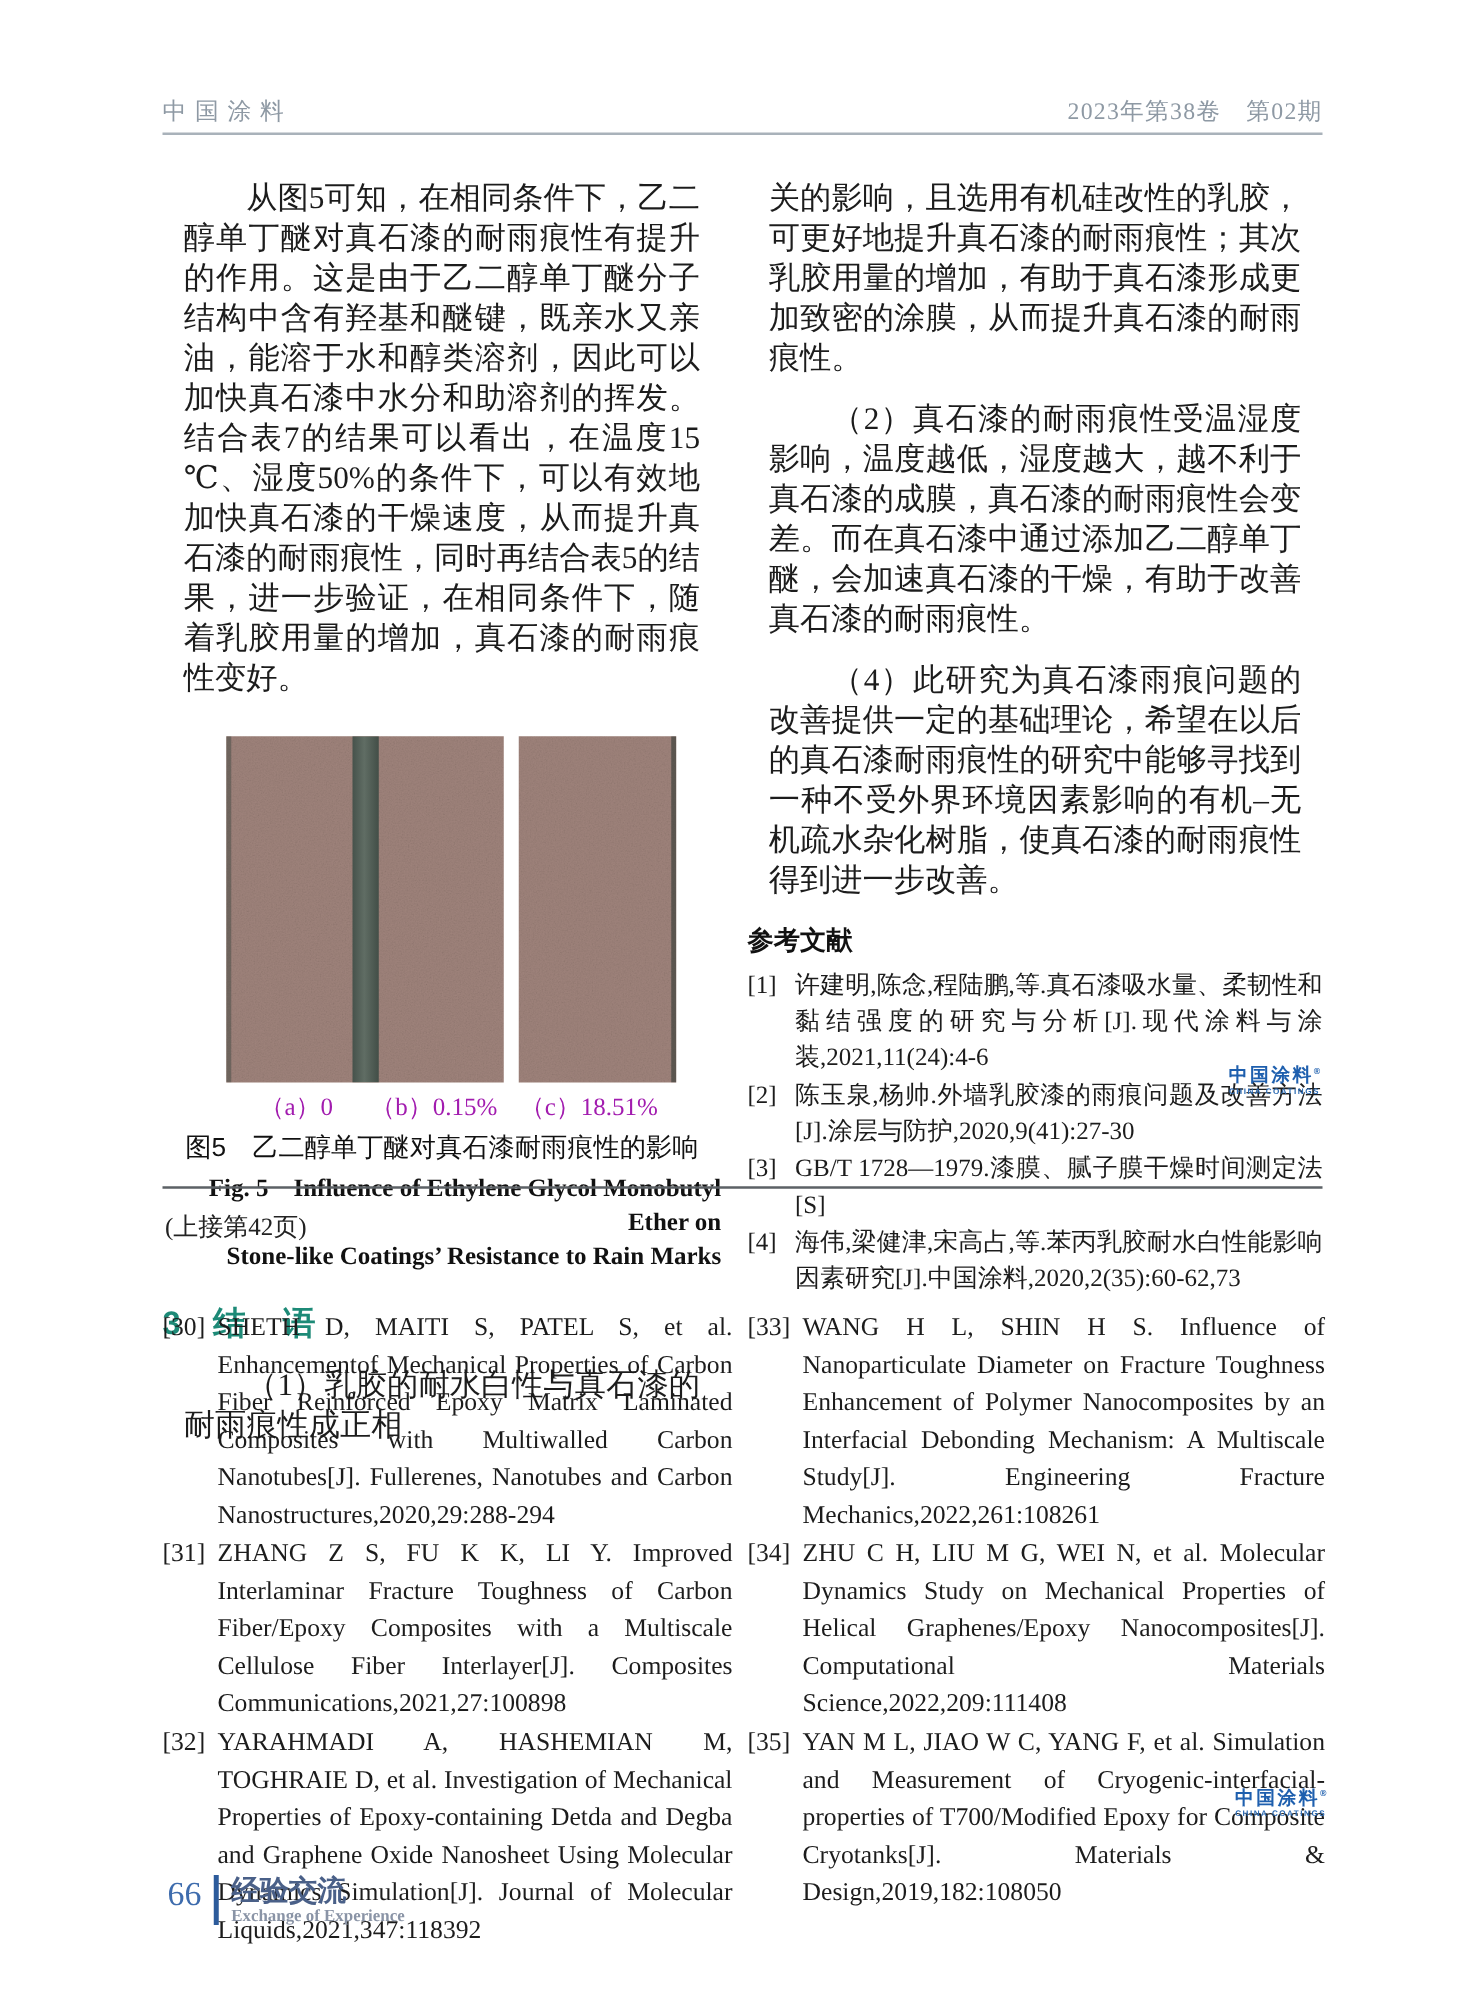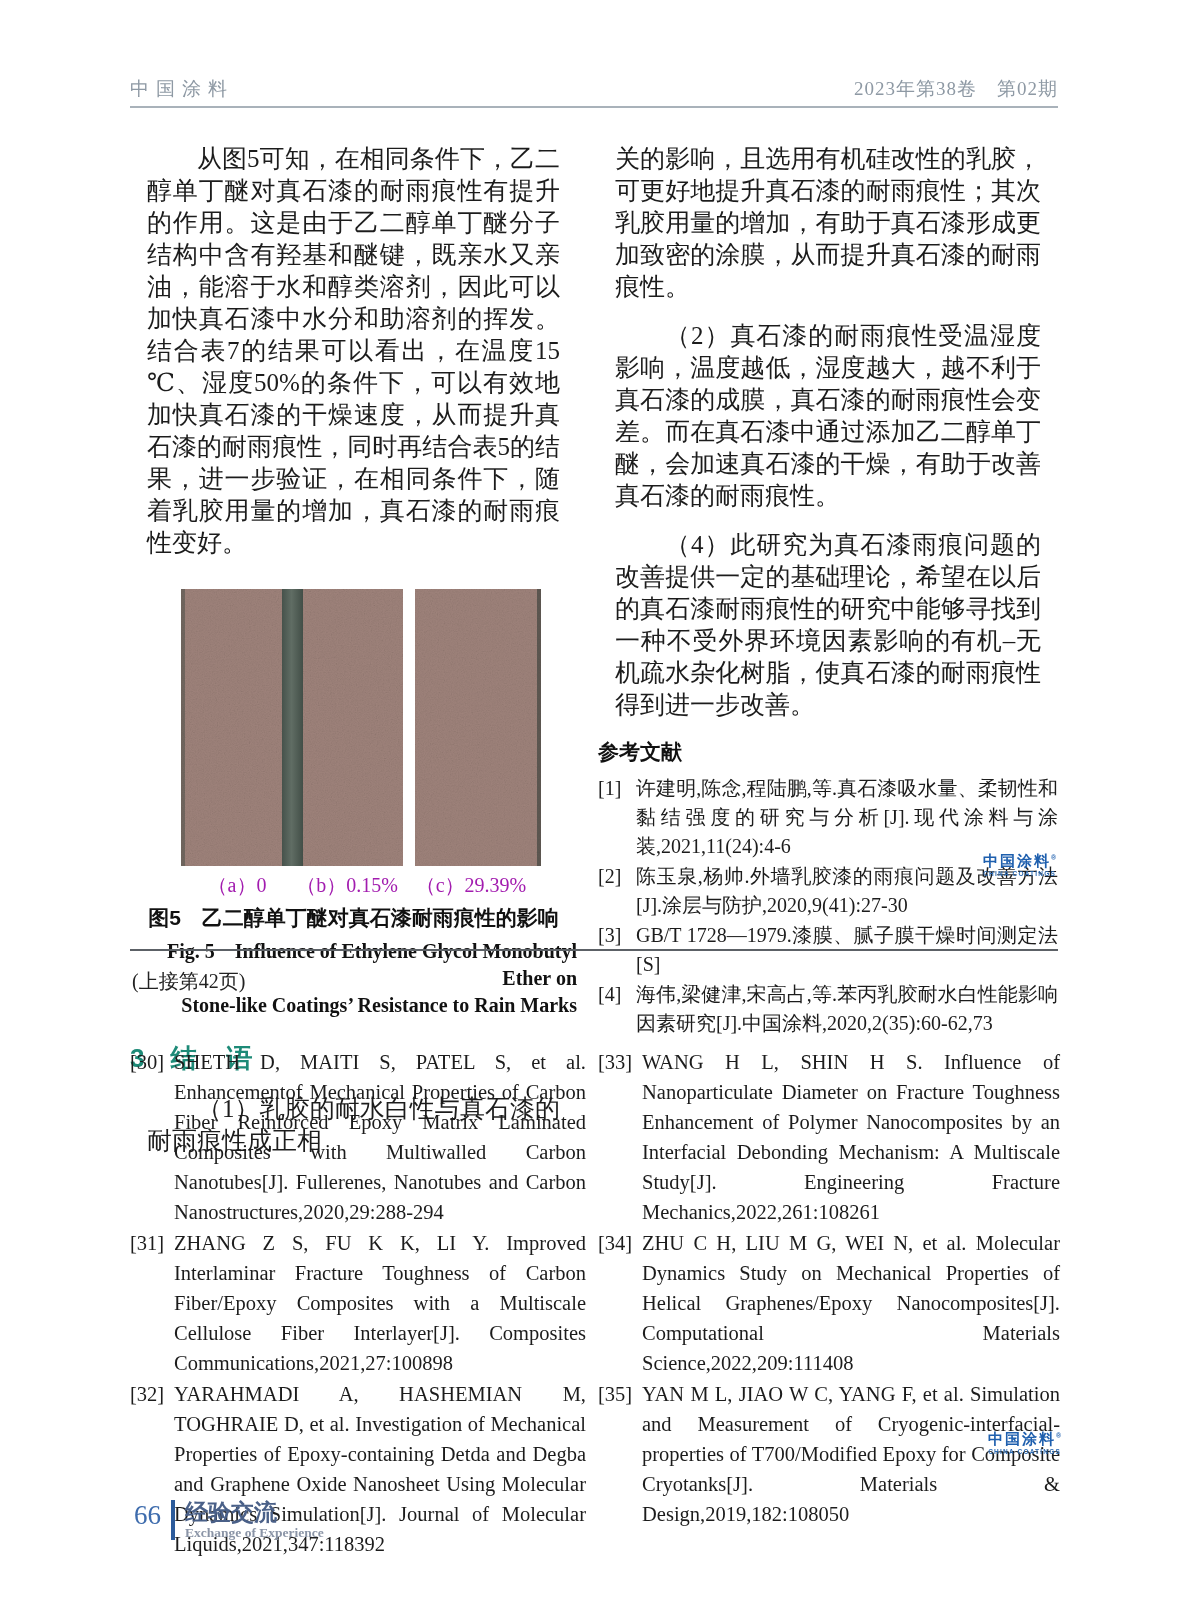--- a/index.html
+++ b/index.html
@@ -24,21 +24,21 @@
   .panel{position:absolute;top:0;height:277px;background:#9f837b;overflow:hidden;}
   .panel-ab{left:51px;width:222px;}
   .panel-c{left:285px;width:126px;}
   .tex{position:absolute;left:0;top:0;width:100%;height:100%;mix-blend-mode:multiply;opacity:.28;}
   .stripe{position:absolute;top:0;left:101px;width:21px;height:100%;
           background:linear-gradient(90deg,#46524b,#606d64 45%,#424e47);}
   .edge-l{position:absolute;top:0;left:0;width:4px;height:100%;background:rgba(58,68,62,.45);}
   .edge-r{position:absolute;top:0;right:0;width:4px;height:100%;background:rgba(50,58,54,.6);}
   .panel-labels{position:relative;height:28px;margin-top:6px;}
   .panel-label{position:absolute;top:0;transform:translateX(-50%);font-size:20px;color:#a21caf;white-space:nowrap;}
-  .caption-zh{margin-top:4px;text-align:center;font-size:21px;font-weight:bold;
+  .caption-zh{margin-top:4px;text-align:center;font-size:21px;font-weight:normal;
               font-family:"Liberation Sans","DejaVu Sans",sans-serif;color:#111;}
   .caption-en{margin-top:6px;text-align:right;font-size:20px;font-weight:bold;line-height:27px;color:#111;}
 
   
   .section-heading{margin-top:22px;font-family:"Liberation Sans","DejaVu Sans",sans-serif;
                    font-weight:bold;font-size:26px;color:#1d8a77;display:flex;align-items:baseline;}
   .section-heading .sec-num{margin-right:26px;}
   .section-heading .sec-title{letter-spacing:2px;}
   .section-par{margin-top:12px;}
 
@@ -114,21 +114,21 @@
             </filter>
           <rect width="100%" height="100%" filter="url(#gC)"></rect>
         </svg>
         <div class="edge-r"></div>
       </div>
     </div>
 
     <div class="panel-labels">
       <span class="panel-label" style="left:107px">（a）0</span>
       <span class="panel-label" style="left:217px">（b）0.15%</span>
-      <span class="panel-label" style="left:341px">（c）29.39%</span>
+      <span class="panel-label" style="left:341px">（c）18.51%</span>
     </div>
 
     <div class="caption-zh">图5　乙二醇单丁醚对真石漆耐雨痕性的影响</div>
     <div class="caption-en">
       <div>Fig. 5　Influence of Ethylene Glycol Monobutyl Ether on</div>
       <div>Stone-like Coatings’ Resistance to Rain Marks</div>
     </div>
 
     <div class="section-heading">
       <span class="sec-num">3</span>

